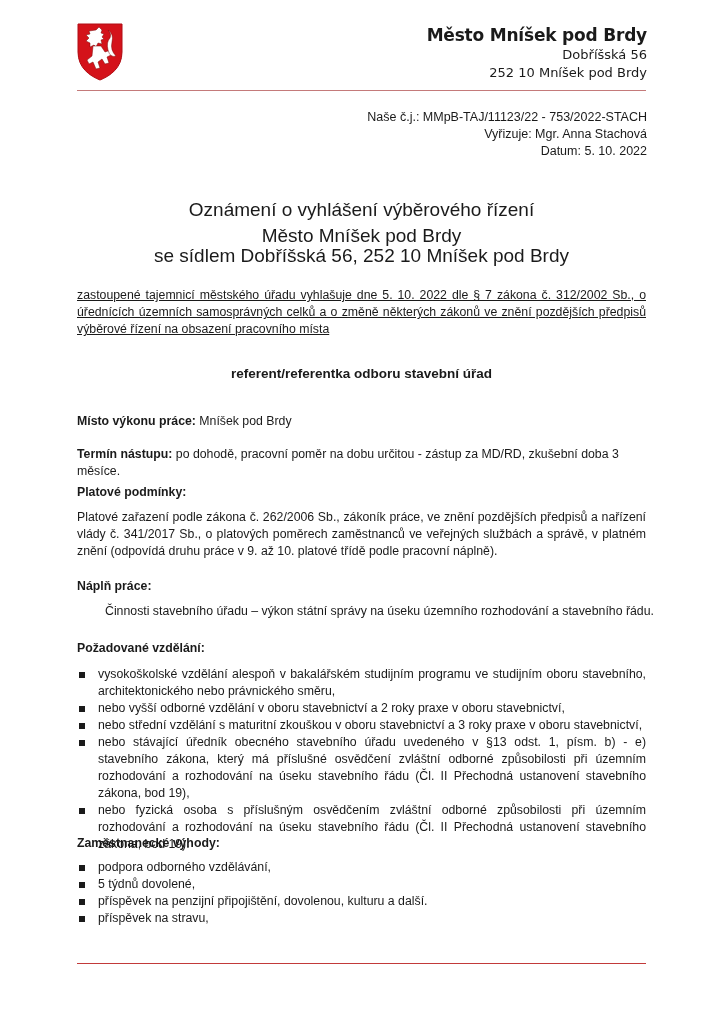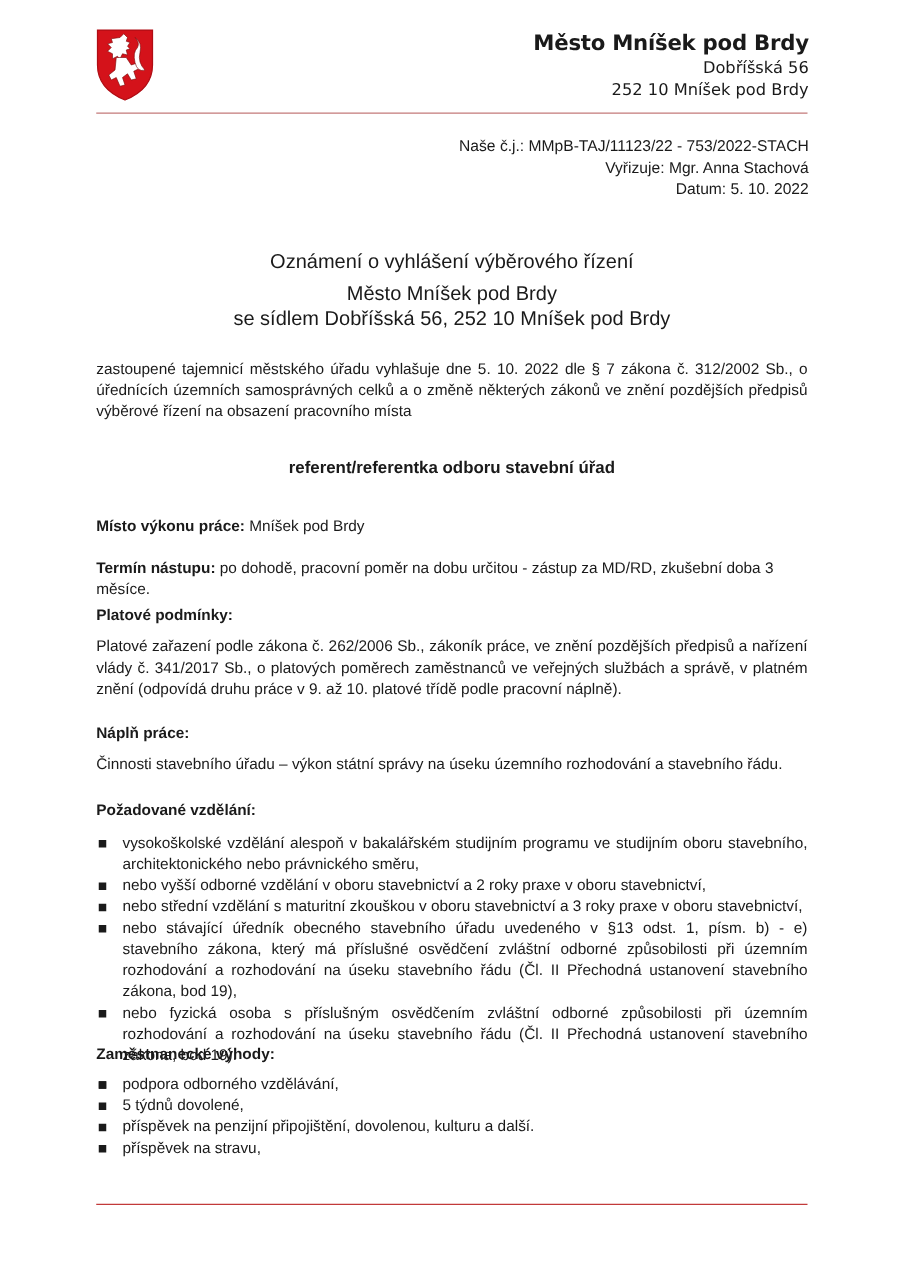--- a/index.html
+++ b/index.html
@@ -8,21 +8,21 @@
       font-family: "Liberation Sans", sans-serif; color: #1a1a1a;
     }
     .crest { position: absolute; left: 76px; top: 22px; width: 48px; height: 60px; }
     .hdr { position: absolute; right: 76px; top: 24px; text-align: right; font-family: "DejaVu Sans", sans-serif; }
     .hdr .city { font-size: 17px; font-weight: bold; letter-spacing: -0.2px; line-height: 22px; }
     .hdr .addr { font-size: 13px; line-height: 18px; }
     .rule { position: absolute; left: 77px; width: 569px; height: 1px; background: #c47a7a; }
     .rule.top { top: 90px; }
     .rule.bottom { top: 963px; background: #c23a3a; }
     .ref { position: absolute; right: 76px; top: 109px; text-align: right; font-size: 12.5px; line-height: 17px; font-family: "Liberation Sans", sans-serif; }
-    .title-block { position: absolute; left: 0; width: 723px; top: 200px; text-align: center; font-size: 16px; line-height: 20px; }
+    .title-block { position: absolute; left: 0; width: 723px; top: 200px; text-align: center; font-size: 19px; line-height: 20px; }
     .title-block .main { margin-bottom: 6px; }
     .para { position: absolute; left: 77px; width: 569px; font-size: 12.3px; line-height: 17px; text-align: justify; }
     .para.last-left { text-align-last: left; }
     .pos-title { position: absolute; left: 0; width: 723px; top: 366px; text-align: center; font-weight: bold; font-size: 13.5px; }
     .line { position: absolute; left: 77px; width: 569px; font-size: 12.3px; line-height: 17px; }
     .line b { font-weight: bold; }
     .heading { position: absolute; left: 77px; font-weight: bold; font-size: 12.3px; }
     ul.bul { position: absolute; left: 77px; width: 569px; margin: 0; padding: 0; list-style: none; font-size: 12.3px; line-height: 17px; }
     ul.bul li { position: relative; padding-left: 21px; text-align: justify; }
     ul.bul li .sq { position: absolute; left: 2px; top: 6px; width: 6px; height: 6px; background: #1a1a1a; }
@@ -52,37 +52,37 @@
   <div>Vyřizuje: Mgr. Anna Stachová</div>
   <div>Datum: 5. 10. 2022</div>
 </div>
 
 <div class="title-block">
   <div class="main">Oznámení o vyhlášení výběrového řízení</div>
   <div>Město Mníšek pod Brdy</div>
   <div>se sídlem Dobříšská 56, 252 10 Mníšek pod Brdy</div>
 </div>
 
-<div class="para last-left" style="top:287px;">zastoupené tajemnicí městského úřadu vyhlašuje dne 5. 10. 2022 dle § 7 zákona č. 312/2002 Sb., o úřednících územních samosprávných celků a o změně některých zákonů ve znění pozdějších předpisů výběrové řízení na obsazení pracovního místa</div>
+<div class="para last-left" style="top:287px;text-decoration:underline;">zastoupené tajemnicí městského úřadu vyhlašuje dne 5. 10. 2022 dle § 7 zákona č. 312/2002 Sb., o úřednících územních samosprávných celků a o změně některých zákonů ve znění pozdějších předpisů výběrové řízení na obsazení pracovního místa</div>
 
 <div class="pos-title">referent/referentka odboru stavební úřad</div>
 
 <div class="line" style="top:413px;">
   <b>Místo výkonu práce:</b><span> Mníšek pod Brdy</span>
 </div>
 
 <div class="line" style="top:446px;">
   <b>Termín nástupu:</b><span> po dohodě, pracovní poměr na dobu určitou - zástup za MD/RD, zkušební doba 3 měsíce.</span>
 </div>
 
 <div class="heading" style="top:485px;">Platové podmínky:</div>
 <div class="para last-left" style="top:509px;">Platové zařazení podle zákona č. 262/2006 Sb., zákoník práce, ve znění pozdějších předpisů a nařízení vlády č. 341/2017 Sb., o platových poměrech zaměstnanců ve veřejných službách a správě, v platném znění (odpovídá druhu práce v 9. až 10. platové třídě podle pracovní náplně).</div>
 
 <div class="heading" style="top:579px;">Náplň práce:</div>
-<div class="line" style="top:603px;">Činnosti stavebního úřadu – výkon státní správy na úseku územního rozhodování a stavebního řádu.</div>
+<div class="line" style="top:603px;margin-left:28px;">Činnosti stavebního úřadu – výkon státní správy na úseku územního rozhodování a stavebního řádu.</div>
 
 <div class="heading" style="top:641px;">Požadované vzdělání:</div>
 <ul class="bul" style="top:666px;">
   <li><span class="sq"></span><span>vysokoškolské vzdělání alespoň v bakalářském studijním programu ve studijním oboru stavebního, architektonického nebo právnického směru,</span></li>
   <li><span class="sq"></span><span>nebo vyšší odborné vzdělání v oboru stavebnictví a 2 roky praxe v oboru stavebnictví,</span></li>
   <li><span class="sq"></span><span>nebo střední vzdělání s maturitní zkouškou v oboru stavebnictví a 3 roky praxe v oboru stavebnictví,</span></li>
   <li><span class="sq"></span><span>nebo stávající úředník obecného stavebního úřadu uvedeného v §13 odst. 1, písm. b) - e) stavebního zákona, který má příslušné osvědčení zvláštní odborné způsobilosti při územním rozhodování a rozhodování na úseku stavebního řádu (Čl. II Přechodná ustanovení stavebního zákona, bod 19),</span></li>
   <li><span class="sq"></span><span>nebo fyzická osoba s příslušným osvědčením zvláštní odborné způsobilosti při územním rozhodování a rozhodování na úseku stavebního řádu (Čl. II Přechodná ustanovení stavebního zákona, bod 19).</span></li>
 </ul>
 

